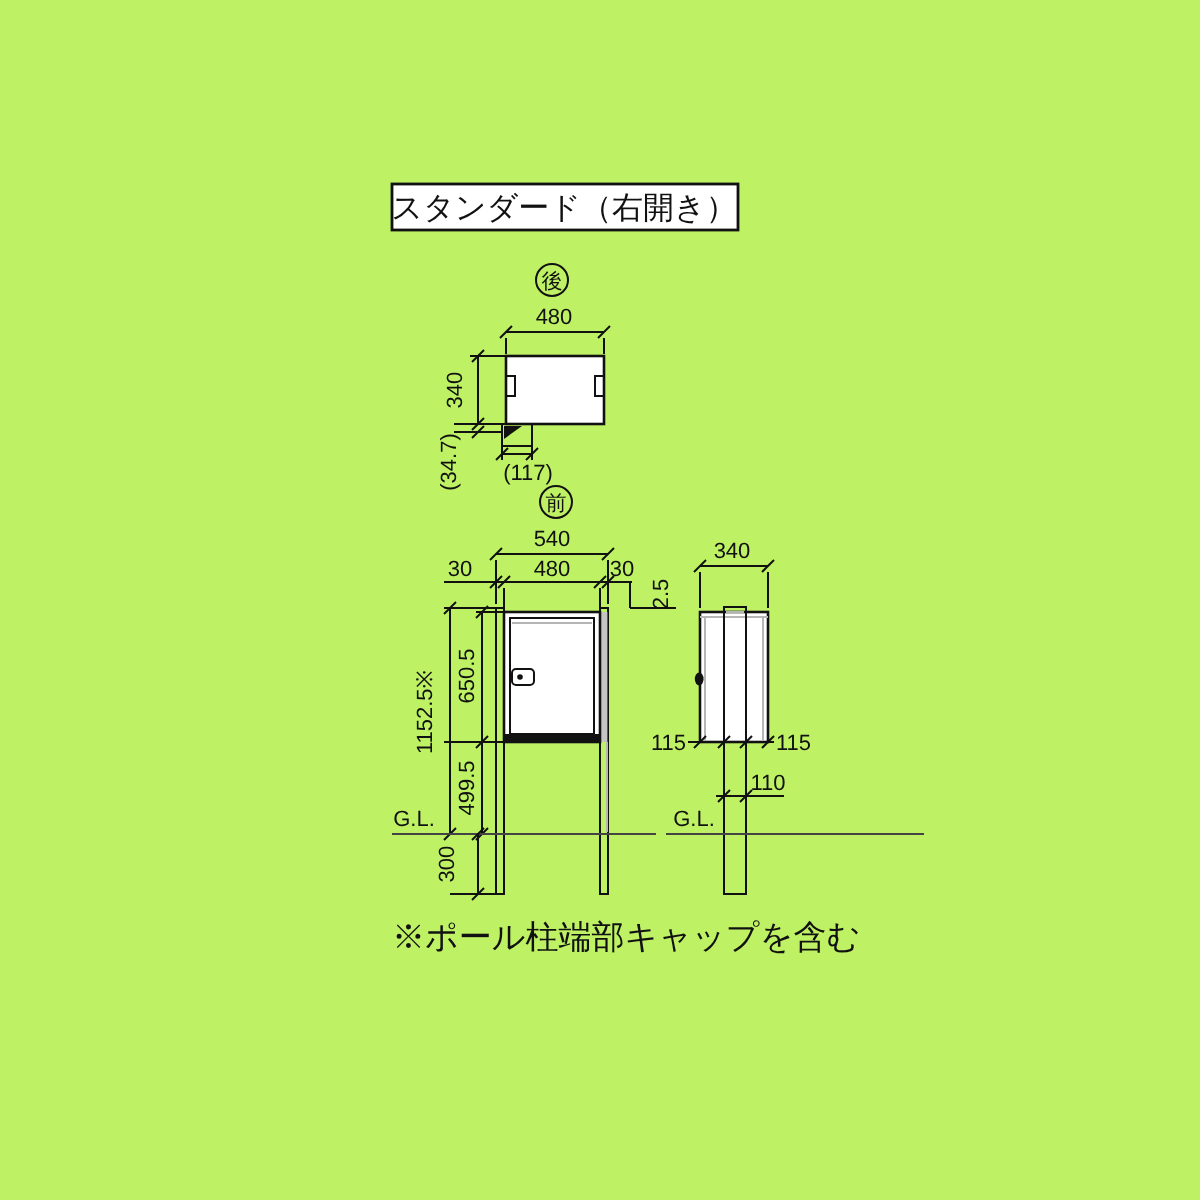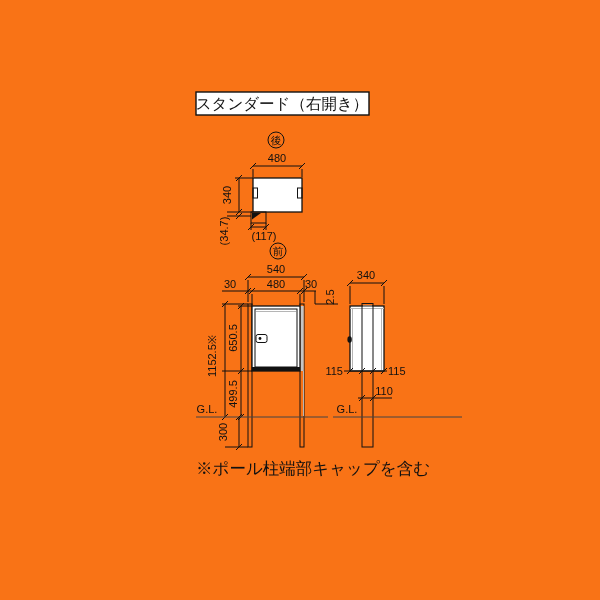--- a/index.html
+++ b/index.html
@@ -1,16 +1,16 @@
 <!DOCTYPE html>
 <html><head>
 <meta charset="utf-8">
 <style>
   html,body{margin:0;padding:0;background:#fff;}
-  #canvas{position:relative;width:600px;height:600px;background:#f97316;overflow:hidden;
+  #canvas{position:relative;width:600px;height:600px;background:#bef264;overflow:hidden;
           font-family:"Liberation Sans", sans-serif;}
   svg{position:absolute;left:0;top:0;}
   text{fill:#111;font-family:"Liberation Sans", sans-serif;}
   .dim{font-size:11px;}
   .marker{font-size:10.5px;}
   .ln{stroke:#111;stroke-width:1;fill:none;}
   .ln2{stroke:#111;stroke-width:1.3;fill:#fff;}
   .tick{stroke:#111;stroke-width:1;}
   .gray{stroke:#b5b5b5;stroke-width:1;}
   .ground{stroke:#444;stroke-width:1;}

